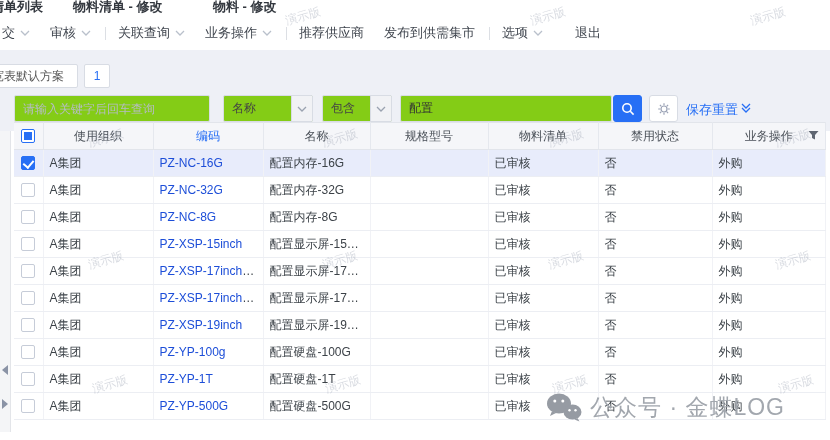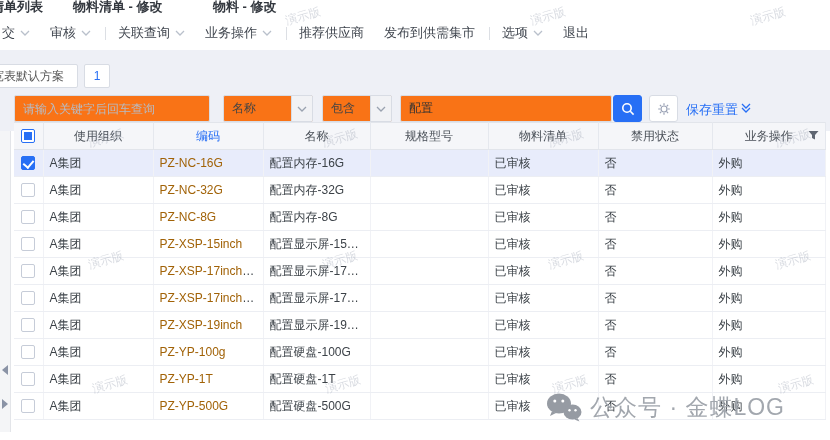--- a/index.html
+++ b/index.html
@@ -18,21 +18,21 @@
   .tb-div { width:1px; height:13px; background:#dcdfe4; display:inline-block; }
 
   
   .panel { position:absolute; left:0; top:50px; width:830px; height:81px; background:#eef0f6; }
   .chip { position:absolute; height:24px; background:#fff; border:1px solid #d8dce4; border-radius:2px;
           display:flex; align-items:center; font-size:12px; color:#555; padding:0 9px; }
   .chip-scheme { left:-18px; top:14px; width:96px; }
   .chip-count  { left:84px; top:14px; width:26px; justify-content:center; color:#276ff5; }
 
   .searchrow { position:absolute; left:0; top:45px; width:830px; height:27px; }
-  .sr-box { position:absolute; top:0; height:27px; background:#f97316; border:1px solid #d8dce4; border-radius:2px; font-size:12px; }
+  .sr-box { position:absolute; top:0; height:27px; background:#84cc16; border:1px solid #d8dce4; border-radius:2px; font-size:12px; }
   input.sr-box { padding:0 8px; color:#333; outline:none; }
   input.sr-box::placeholder { color:#b6bcc6; }
   .sr-keyword { left:14px; width:196px; }
   .sr-select { display:flex; align-items:center; color:#444; cursor:pointer; }
   .sr-select .sel-label { flex:1; padding-left:8px; }
   .sr-select .sel-caret { width:21px; height:100%; background:#f1f2f5; border-left:1px solid #d8dce4;
                           display:flex; align-items:center; justify-content:center; }
   .sr-field { left:223px; width:90px; }
   .sr-op { left:322px; width:70px; }
   .sr-value { left:400px; width:212px; }
@@ -53,21 +53,21 @@
   .tablewrap { position:absolute; left:14px; top:122px; width:812px; border-right:1px solid #e7e9ee; }
   table { border-collapse:collapse; table-layout:fixed; width:812px; }
   col.c-cb{width:29px;} col.c-org{width:110px;} col.c-code{width:110px;} col.c-name{width:107px;}
   col.c-spec{width:118px;} col.c-status{width:110px;} col.c-dis{width:114px;} col.c-attr{width:auto;}
   thead th { height:27px; background:#f5f6f9; border-top:1px solid #e2e5eb; border-bottom:1px solid #e2e5eb;
              border-right:1px solid #e5e8ee; font-weight:normal; font-size:12px; color:#4a5058; text-align:center; position:relative; }
   thead th.hl { color:#276ff5; }
   tbody td { height:27px; border-bottom:1px solid #eceef3; border-right:1px solid #f1f2f6; font-size:12px; color:#3c4248; padding:0 6px; overflow:hidden; white-space:nowrap; text-overflow:ellipsis; }
   tbody tr.selected td { background:#e8ecfb; }
   td.c-cb, th.c-cb { text-align:center; padding:0; }
-  a.codelink { color:#a16207; text-decoration:none; cursor:pointer; }
+  a.codelink { color:#1d4ed8; text-decoration:none; cursor:pointer; }
 
   
   .cb { display:inline-block; width:14px; height:14px; border:1px solid #c6ccd8; border-radius:2px; background:#fff; vertical-align:middle; position:relative; cursor:pointer; }
   .cb.ind { border-color:#276ff5; }
   .cb.ind::after { content:""; position:absolute; left:2px; top:2px; width:8px; height:8px; background:#276ff5; }
   .cb.on { background:#276ff5; border-color:#276ff5; }
   .cb.on::after { content:""; position:absolute; left:3px; top:1px; width:5px; height:8px;
                   border:solid #fff; border-width:0 2px 2px 0; transform:rotate(40deg); }
 
   .funnel { position:absolute; right:6px; top:7px; cursor:pointer; }
@@ -119,21 +119,21 @@
   <span class="tb-item" style="margin-left:20px">
     <span>发布到供需集市</span>
   </span>
   <span class="tb-div" style="margin:0 12px 0 14px"></span>
   <span class="tb-item">
     <span>选项</span>
     <svg width="10" height="6">
         <path d="M1 1l4 4 4-4" stroke="#b9c0cb" stroke-width="1.3" fill="none"></path>
       </svg>
   </span>
-  <span class="tb-item" style="margin-left:20px">
+  <span class="tb-item" style="margin-left:32px">
     <span>退出</span>
   </span>
 </div>
 
 <div class="panel">
   <div class="chip chip-scheme">
     <span>宽表默认方案</span>
   </div>
   <div class="chip chip-count">
     <span>1</span>

